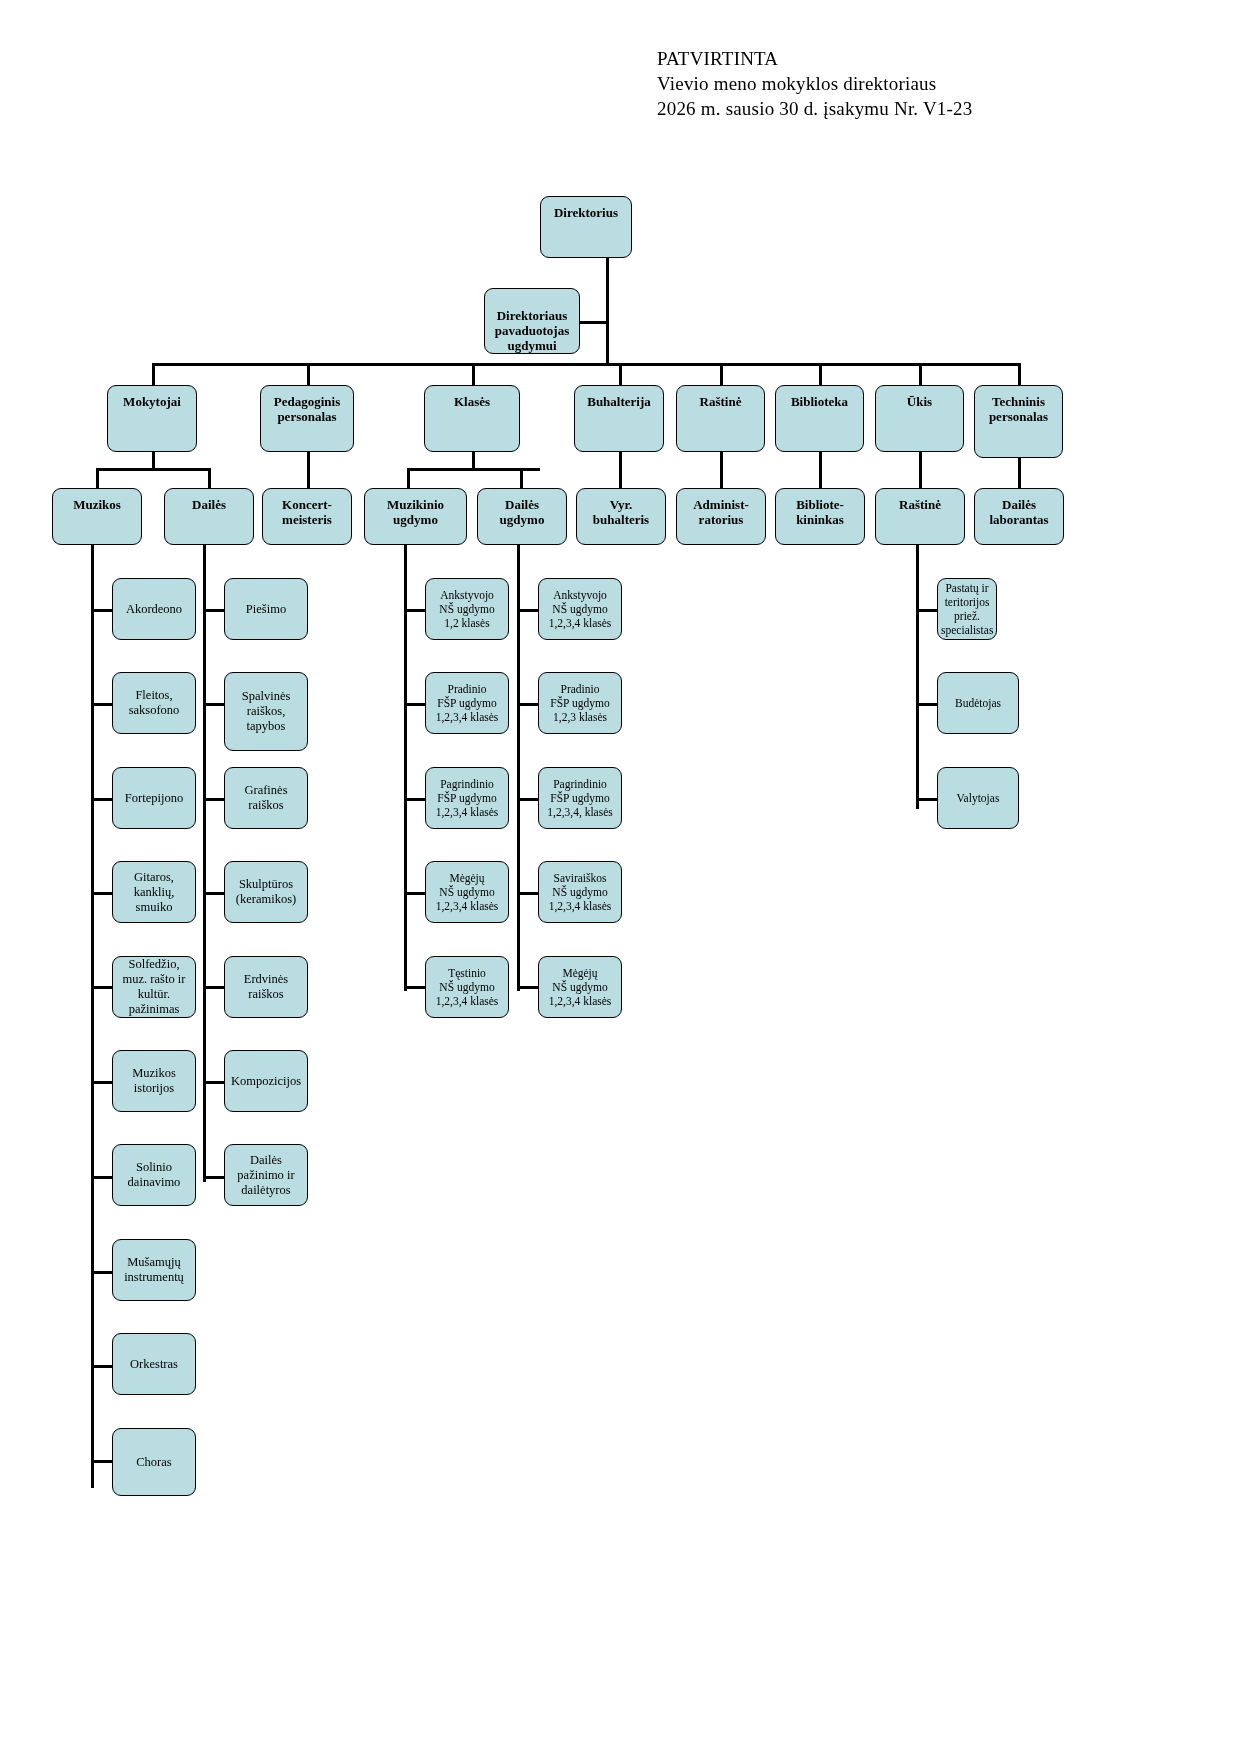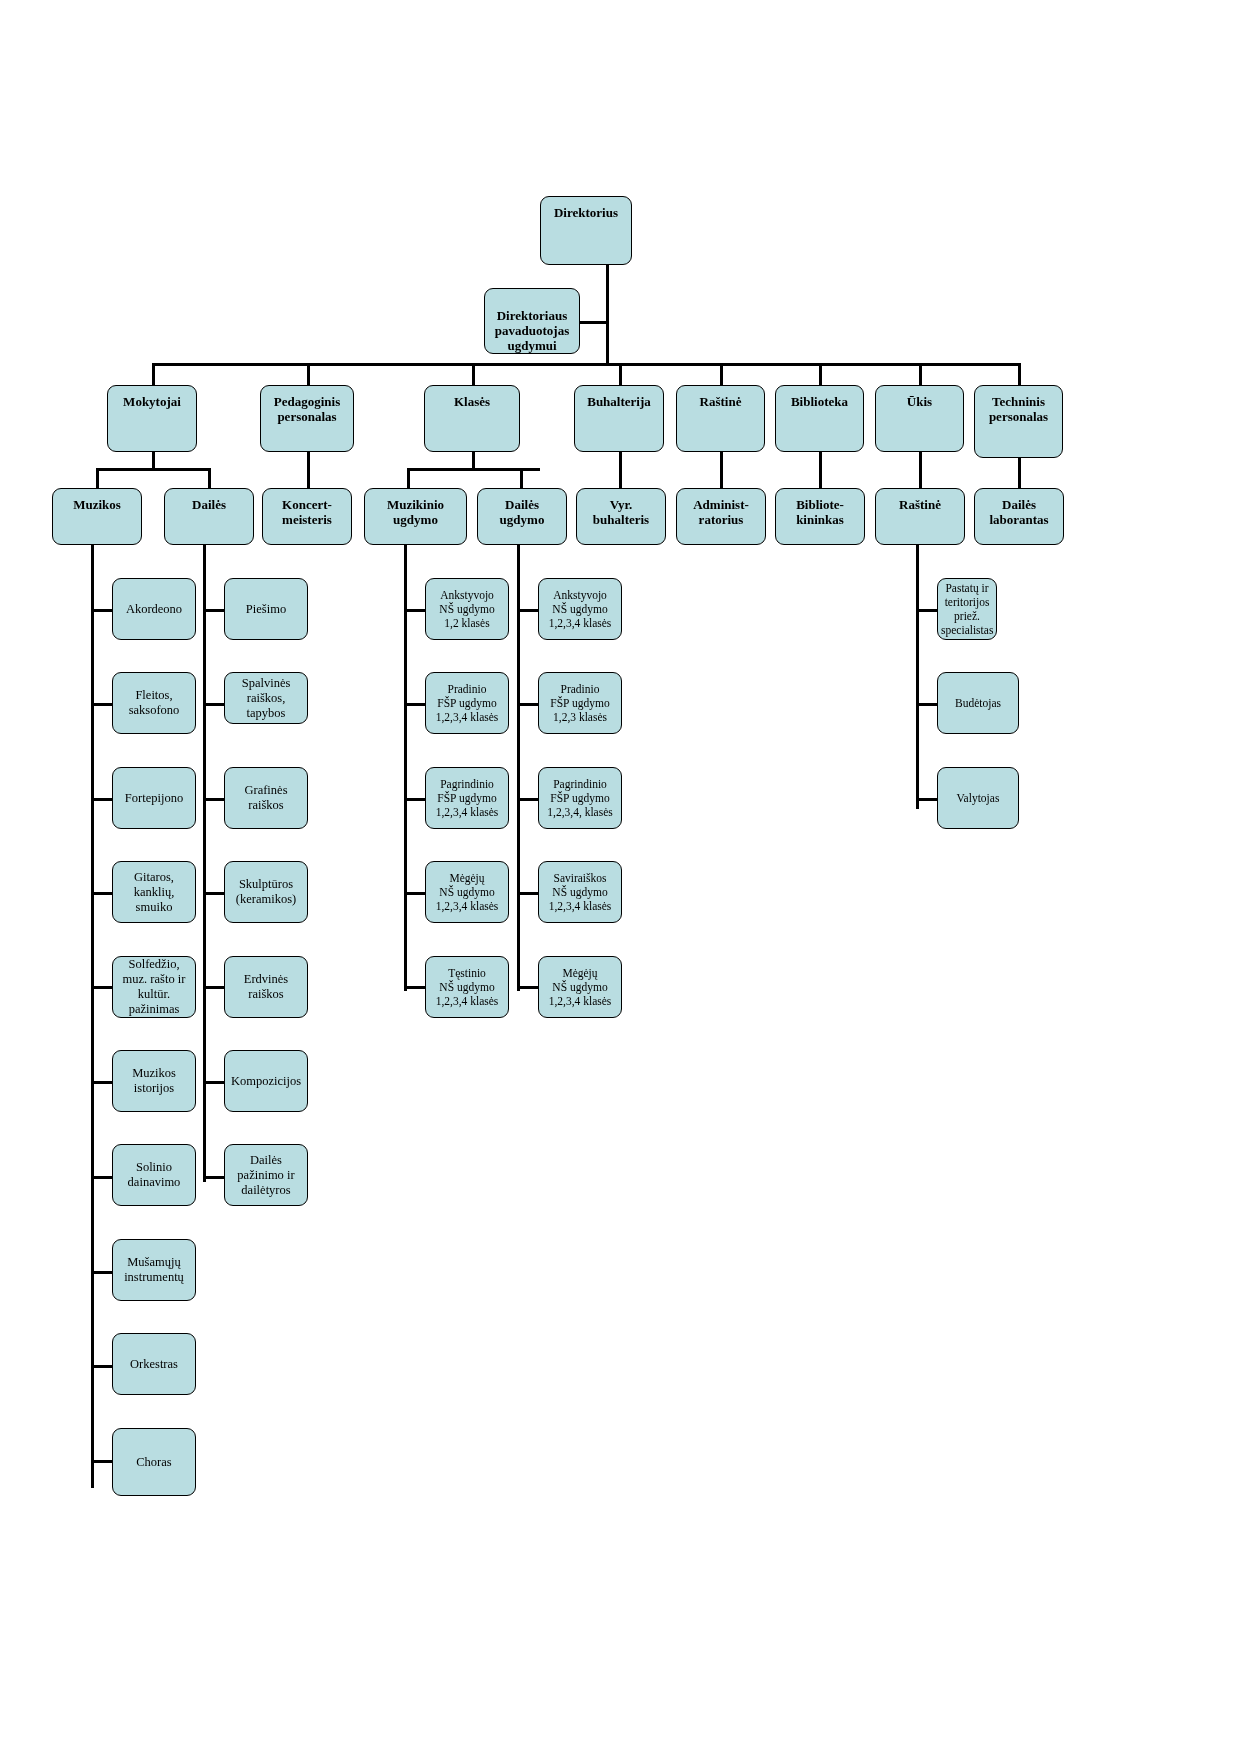--- a/index.html
+++ b/index.html
@@ -60,20 +60,25 @@
   
   .ln{position:absolute;background:#000;z-index:1;}
   .v{width:3px;}
   .h{height:3px;}
 </style>
 </head>
 <body>
 
 <div id="page">
 
+  <div id="approval">
+    <div>PATVIRTINTA</div>
+    <div>Vievio meno mokyklos direktoriaus</div>
+    <div>2026 m. sausio 30 d. įsakymu Nr. V1-23</div>
+  </div>
 
   <div class="ln v" style="left:606px; top:257px; height:107px;"></div>
 
   <div class="ln h" style="left:580px; top:321px; width:28px;"></div>
 
   <div class="ln h" style="left:152px; top:363px; width:869px;"></div>
 
   <div class="ln v" style="left:152px; top:363px; height:22px;"></div>
   <div class="ln v" style="left:307px; top:363px; height:22px;"></div>
   <div class="ln v" style="left:472px; top:363px; height:22px;"></div>
@@ -143,21 +148,21 @@
   <div class="ln h" style="left:517px; top:609px; width:21px;"></div>
   <div class="ln h" style="left:517px; top:703px; width:21px;"></div>
   <div class="ln h" style="left:517px; top:798px; width:21px;"></div>
   <div class="ln h" style="left:517px; top:892px; width:21px;"></div>
   <div class="ln h" style="left:517px; top:986px; width:21px;"></div>
 
   <div class="ln h" style="left:916px; top:609px; width:21px;"></div>
   <div class="ln h" style="left:916px; top:703px; width:21px;"></div>
   <div class="ln h" style="left:916px; top:798px; width:21px;"></div>
 
-  <div class="box lvl-bold top-align" style="left:540px; top:196px; width:92px; height:69px;">
+  <div class="box lvl-bold top-align" style="left:540px; top:196px; width:92px; height:62px;">
     <span class="lbl">Direktorius</span>
   </div>
 
   <div class="box lvl-bold top-align-2" style="left:484px; top:288px; width:96px; height:66px;">
     <span class="lbl">
       <span style="display:block">Direktoriaus</span>
       <span style="display:block">pavaduotojas</span>
       <span style="display:block">ugdymui</span>
     </span>
   </div>
@@ -319,21 +324,21 @@
       <div class="box leaf mid" style="left: 112px; top: 1428px; width: 84px; height: 68px;">
         <span class="lbl">
           <span style="display: block;">Choras</span>
         </span>
       </div>
       <div class="box leaf mid" style="left: 224px; top: 578px; width: 84px; height: 62px;">
         <span class="lbl">
           <span style="display: block;">Piešimo</span>
         </span>
       </div>
-      <div class="box leaf mid" style="left: 224px; top: 672px; width: 84px; height: 52px;">
+      <div class="box leaf mid" style="left: 224px; top: 672px; width: 84px; height: 79px;">
         <span class="lbl">
           <span style="display: block;">Spalvinės</span>
           <span style="display: block;">raiškos,</span>
           <span style="display: block;">tapybos</span>
         </span>
       </div>
       <div class="box leaf mid" style="left: 224px; top: 767px; width: 84px; height: 62px;">
         <span class="lbl">
           <span style="display: block;">Grafinės</span>
           <span style="display: block;">raiškos</span>

